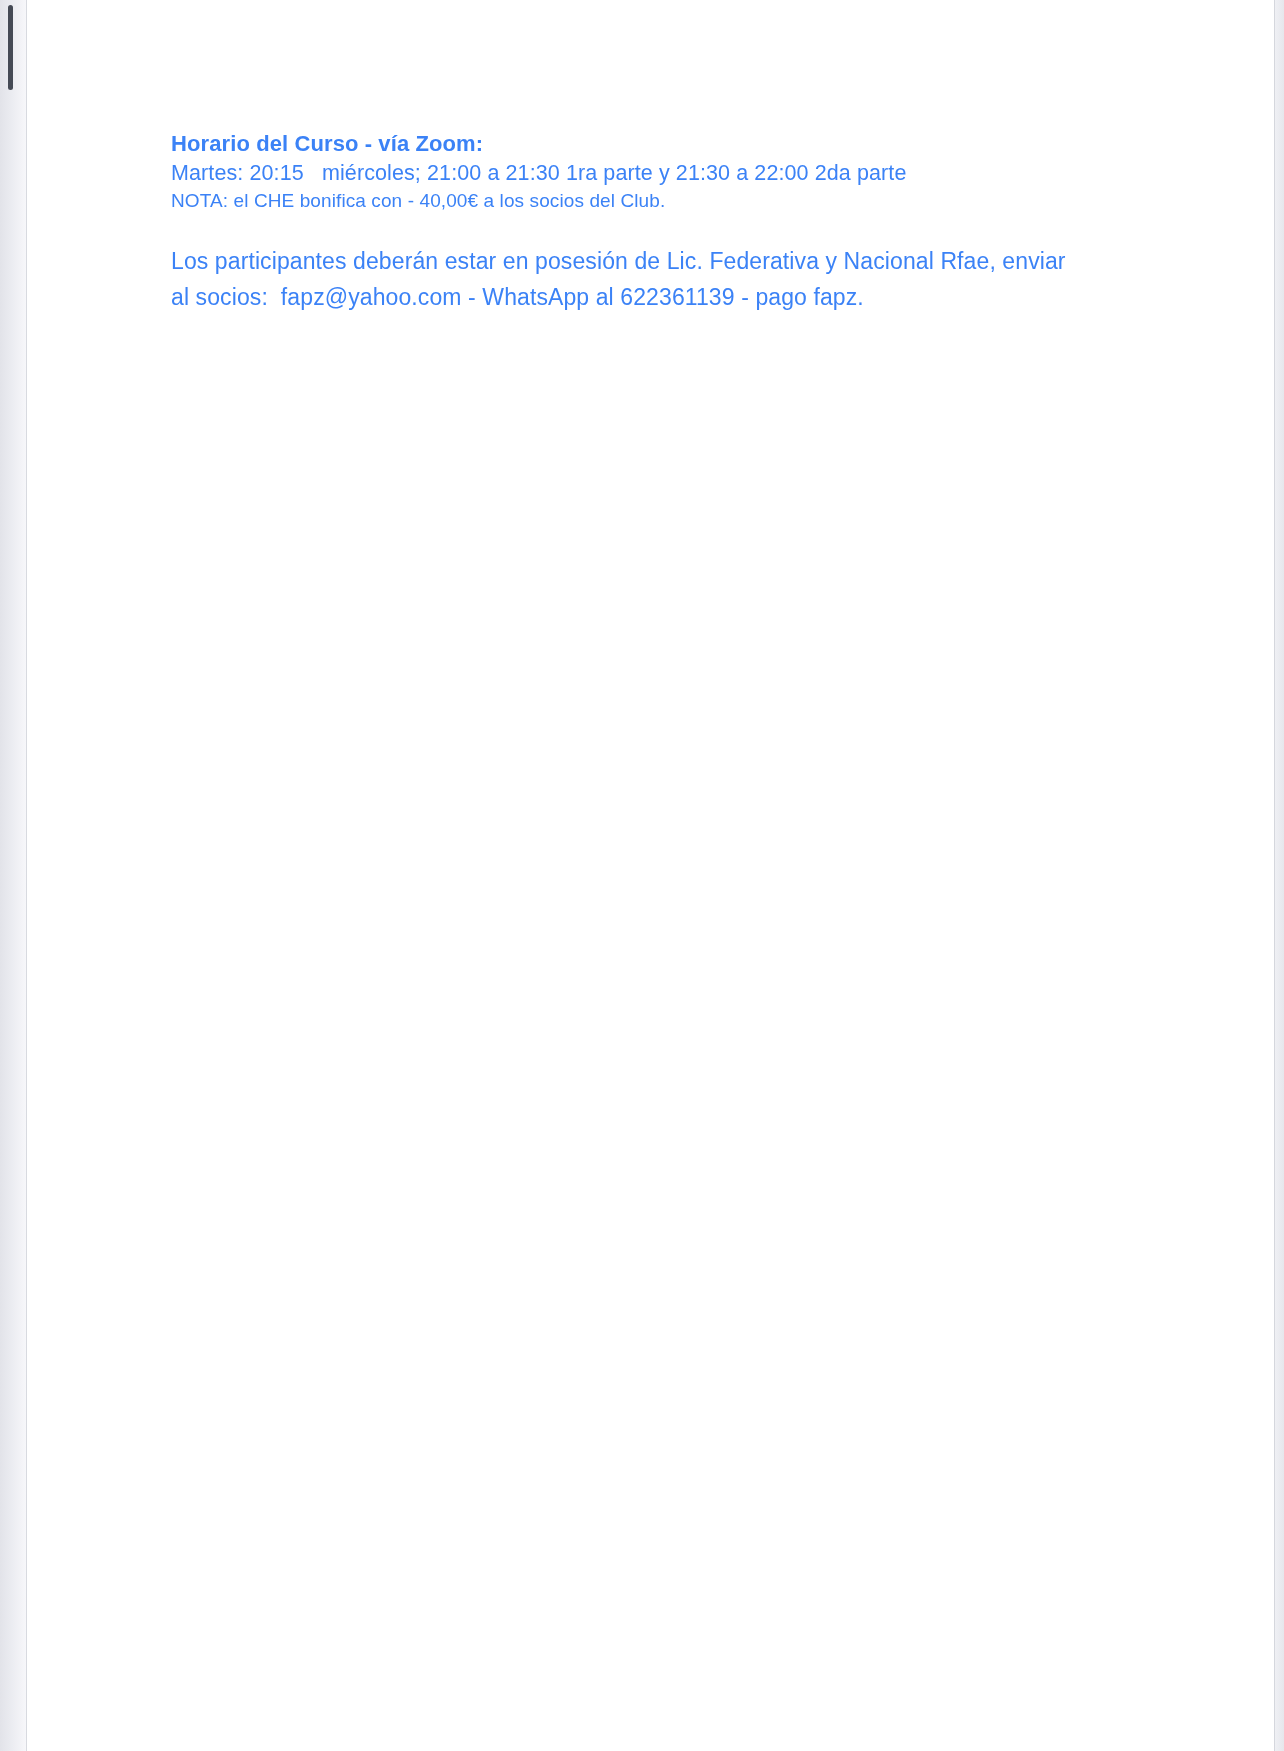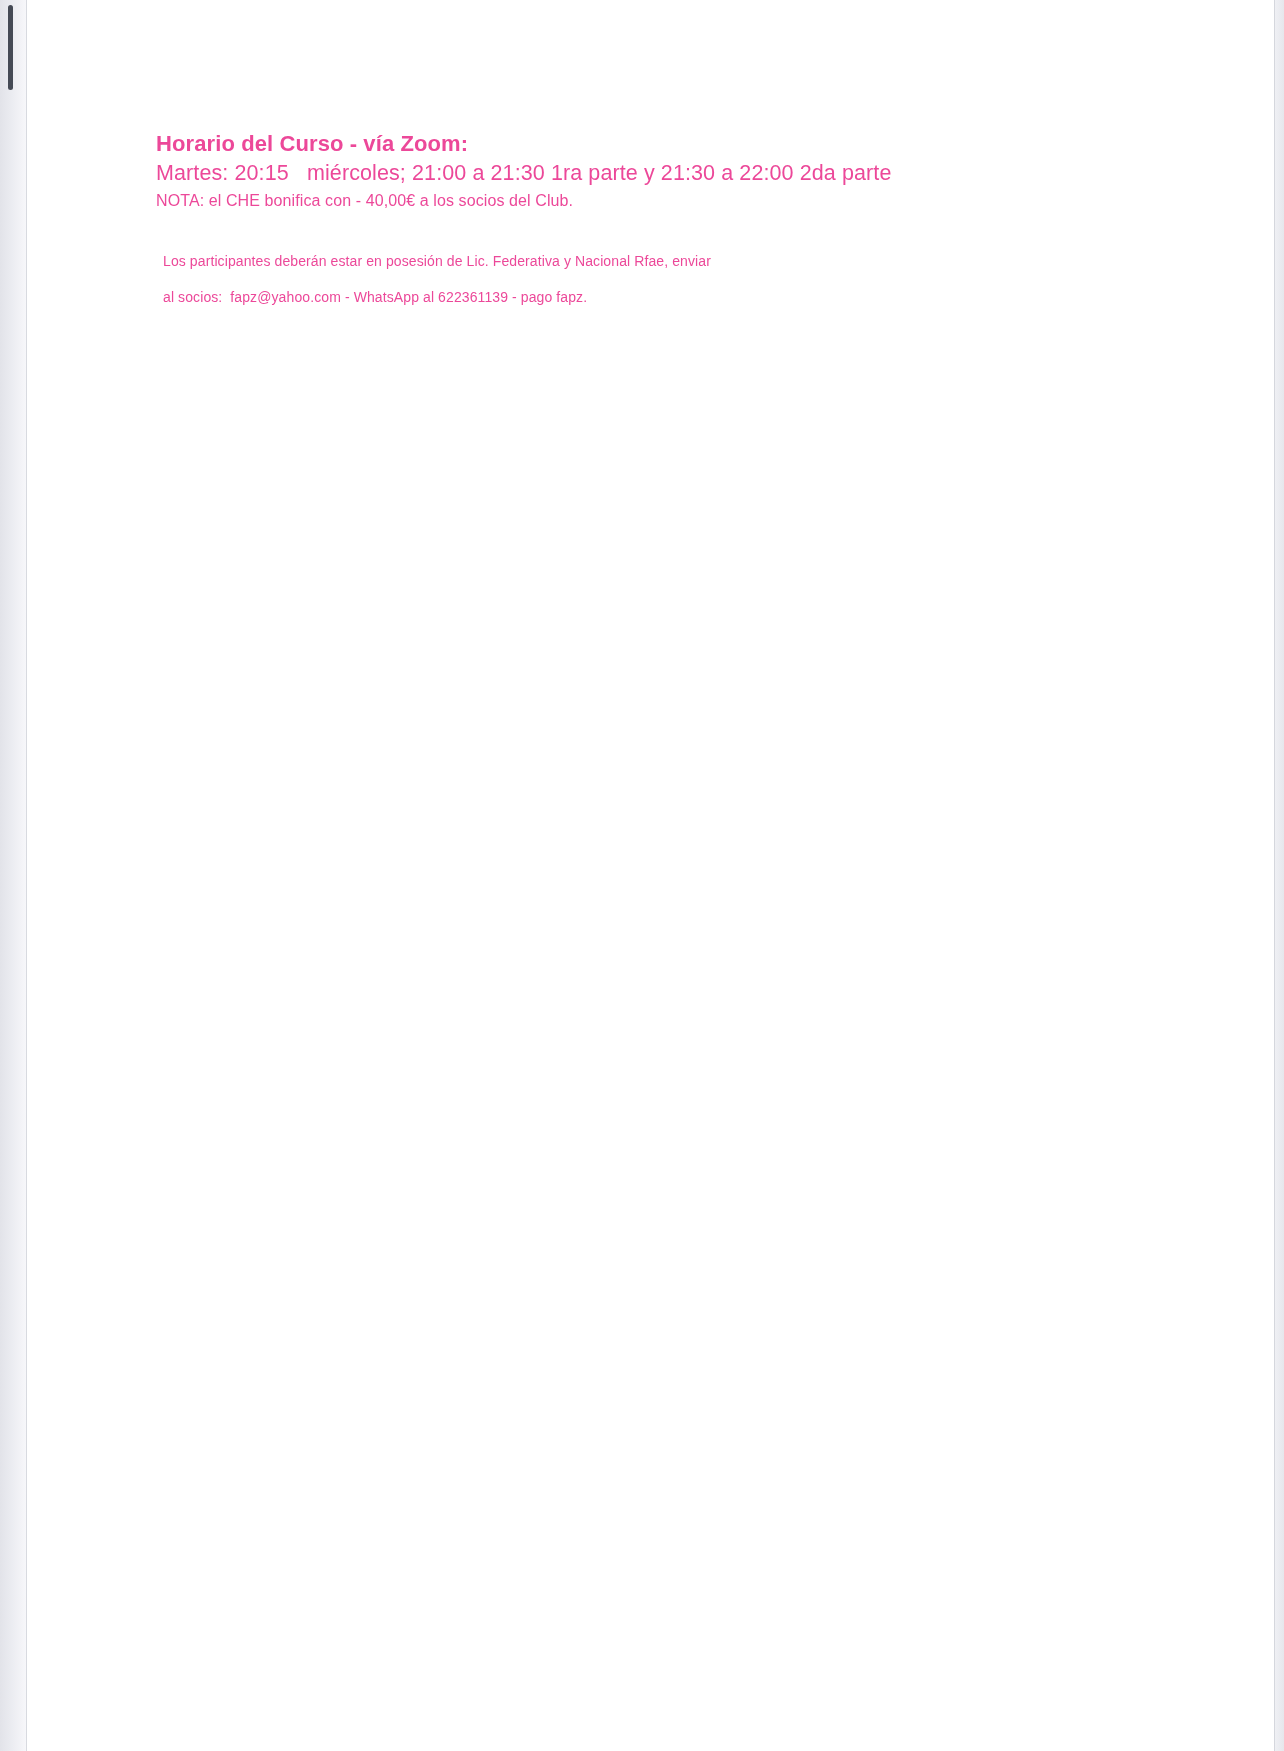--- a/index.html
+++ b/index.html
@@ -33,47 +33,46 @@
     position: absolute;
     left: 8px;
     top: 5px;
     width: 5px;
     height: 85px;
     border-radius: 3px;
     background: #454a55;
   }
   .content {
     position: absolute;
-    left: 156px;
+    left: 171px;
     top: 130px;
     width: 960px;
-    color: #ec4899;
+    color: #3b82f6;
   }
   .p1 {
     font-size: 21.5px;
     line-height: 28.5px;
     letter-spacing: 0.1px;
   }
   .p1 .line {
     white-space: pre;
   }
   .heading {
     font-weight: bold;
     font-size: 22px;
   }
   .b { font-weight: normal; }
   .nota {
-    font-size: 16px;
+    font-size: 19px;
   }
   .p2 {
     margin-top: 27px;
-    font-size: 14px;
+    font-size: 23px;
     line-height: 36px;
     letter-spacing: 0.1px;
-    margin-left: 7px;
   }
   .p2 .line {
     white-space: pre;
   }
 </style>
 </head>
 <body>
 
 <div class="viewport">
 

